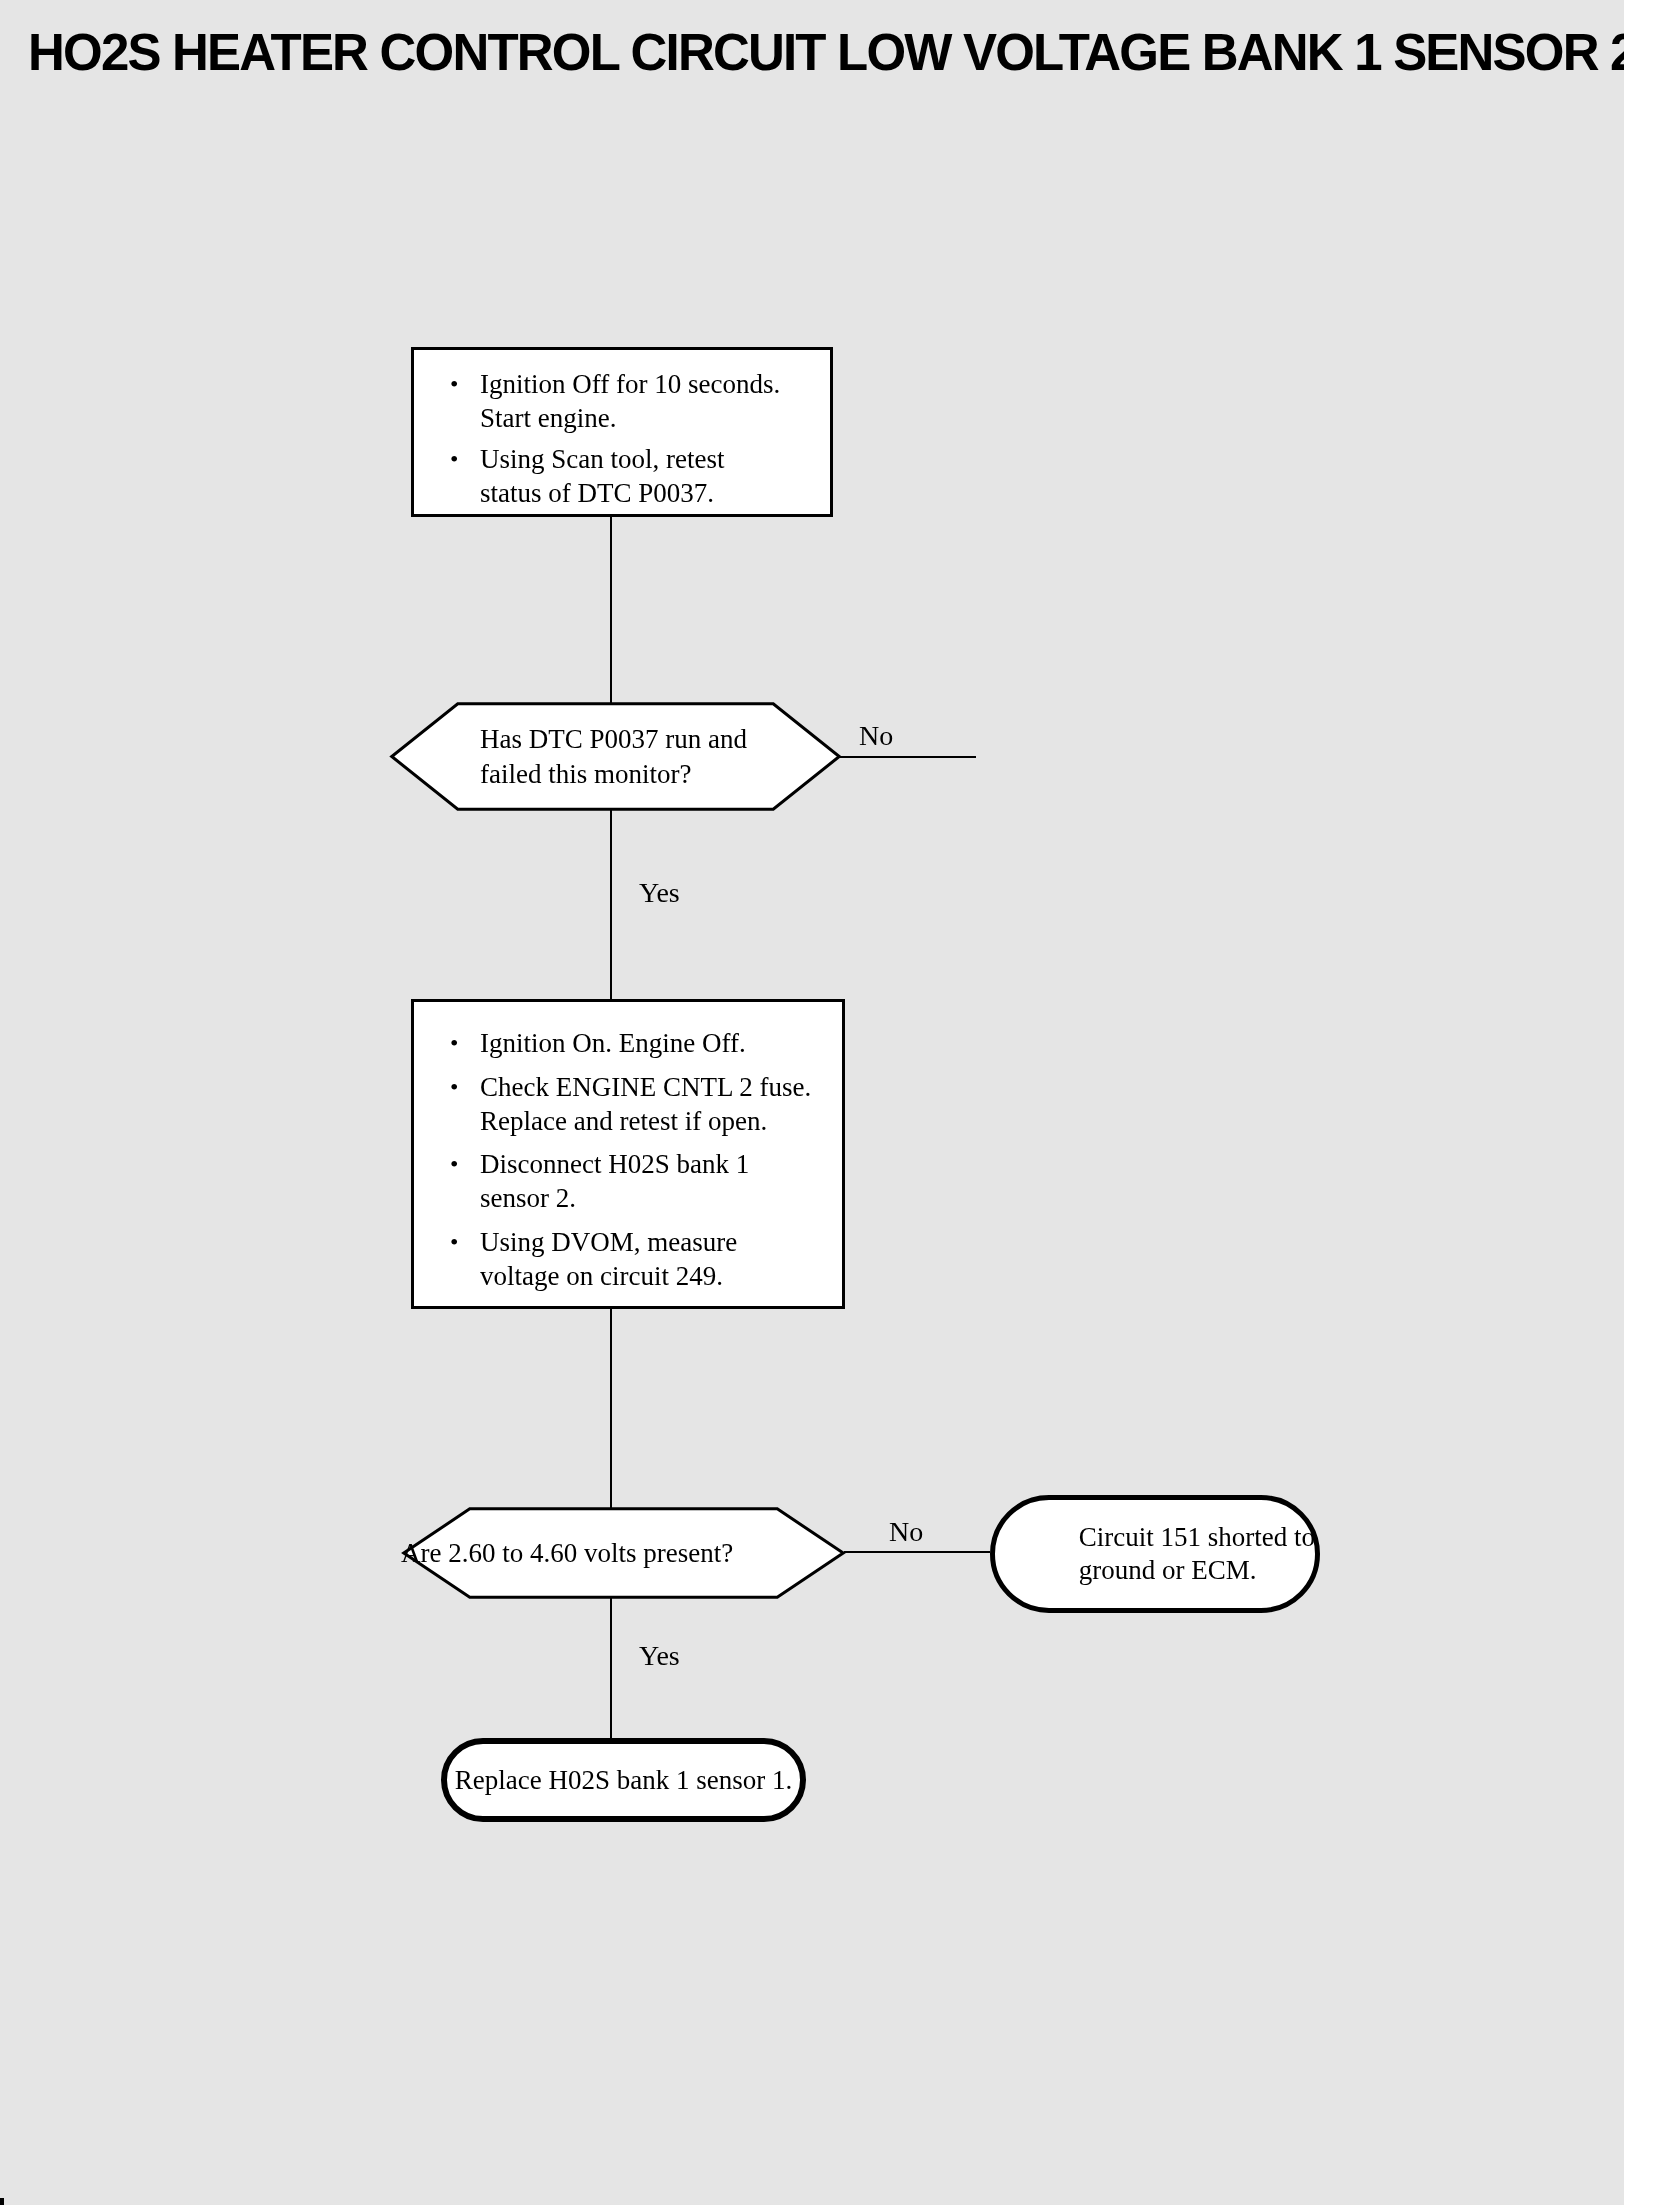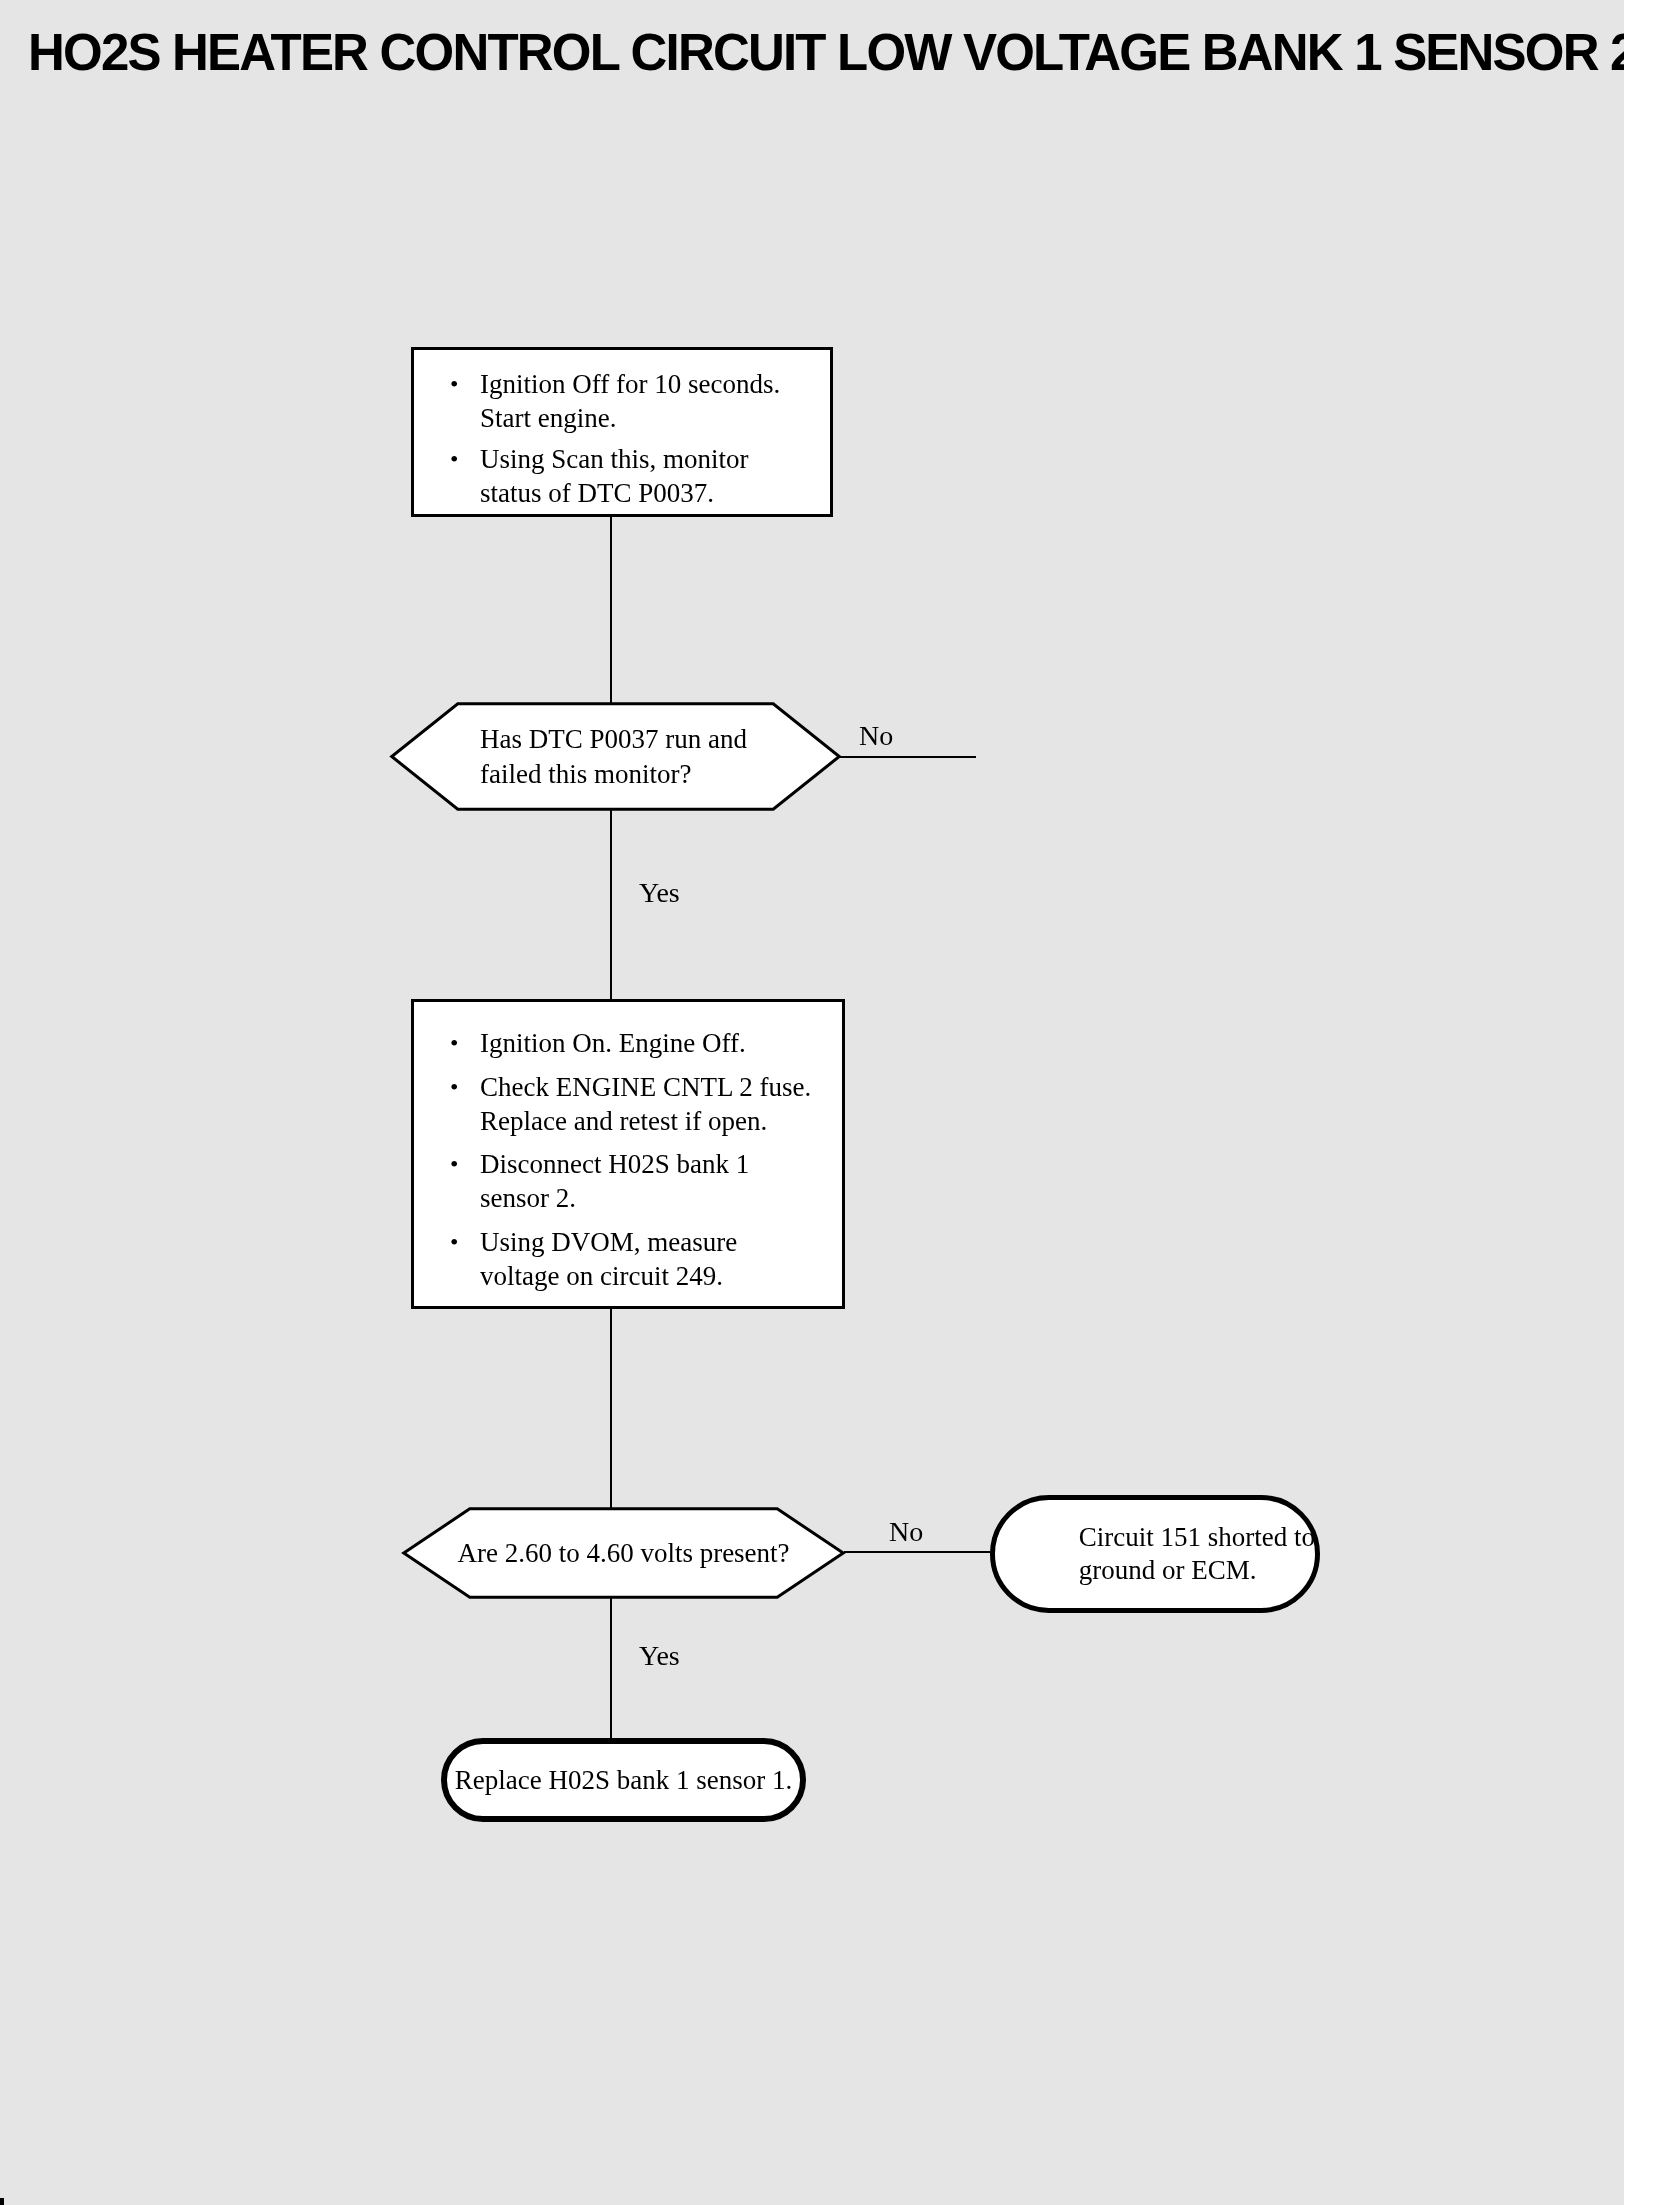--- a/index.html
+++ b/index.html
@@ -51,21 +51,21 @@
   .decision svg { position: absolute; left: 0; top: 0; width: 100%; height: 100%; }
   .decision-label {
     position: absolute;
     font-size: 27px;
     line-height: 35px;
     white-space: pre-line;
   }
   .decision-1 { left: 389px; top: 702px; width: 453px; height: 109px; }
   .decision-1 .decision-label { left: 91px; top: 50%; transform: translateY(-50%); text-align: left; }
   .decision-2 { left: 401px; top: 1507px; width: 445px; height: 92px; }
-  .decision-2 .decision-label { left: 0; right: 0; top: 50%; transform: translateY(-50%); text-align: center; }
+  .decision-2 .decision-label { left: 0; right: 0; top: 50%; transform: translateY(-50%); }
   
   .pill {
     position: absolute;
     background: #ffffff;
     border: 5.5px solid #000000;
     box-sizing: border-box;
     display: flex;
     align-items: center;
     font-size: 27px;
     line-height: 33px;
@@ -106,21 +106,21 @@
   <div class="title">HO2S HEATER CONTROL CIRCUIT LOW VOLTAGE BANK 1 SENSOR 2</div>
 
   <div class="process process-start">
     <div class="bullet-item">
       <span class="bullet-marker">•</span>
       <span class="bullet-text">Ignition Off for 10 seconds.
 Start engine.</span>
     </div>
     <div class="bullet-item">
       <span class="bullet-marker">•</span>
-      <span class="bullet-text">Using Scan this, monitor
+      <span class="bullet-text">Using Scan tool, retest
 status of DTC P0037.</span>
     </div>
   </div>
 
   <div class="line line-v1"></div>
 
   <div class="decision decision-1">
     <svg viewBox="0 0 745 180">
       <polygon points="112,3 633,3 742,90 633,177 112,177 3,90" fill="#ffffff" stroke="#000000" stroke-width="5"></polygon>
     </svg>

